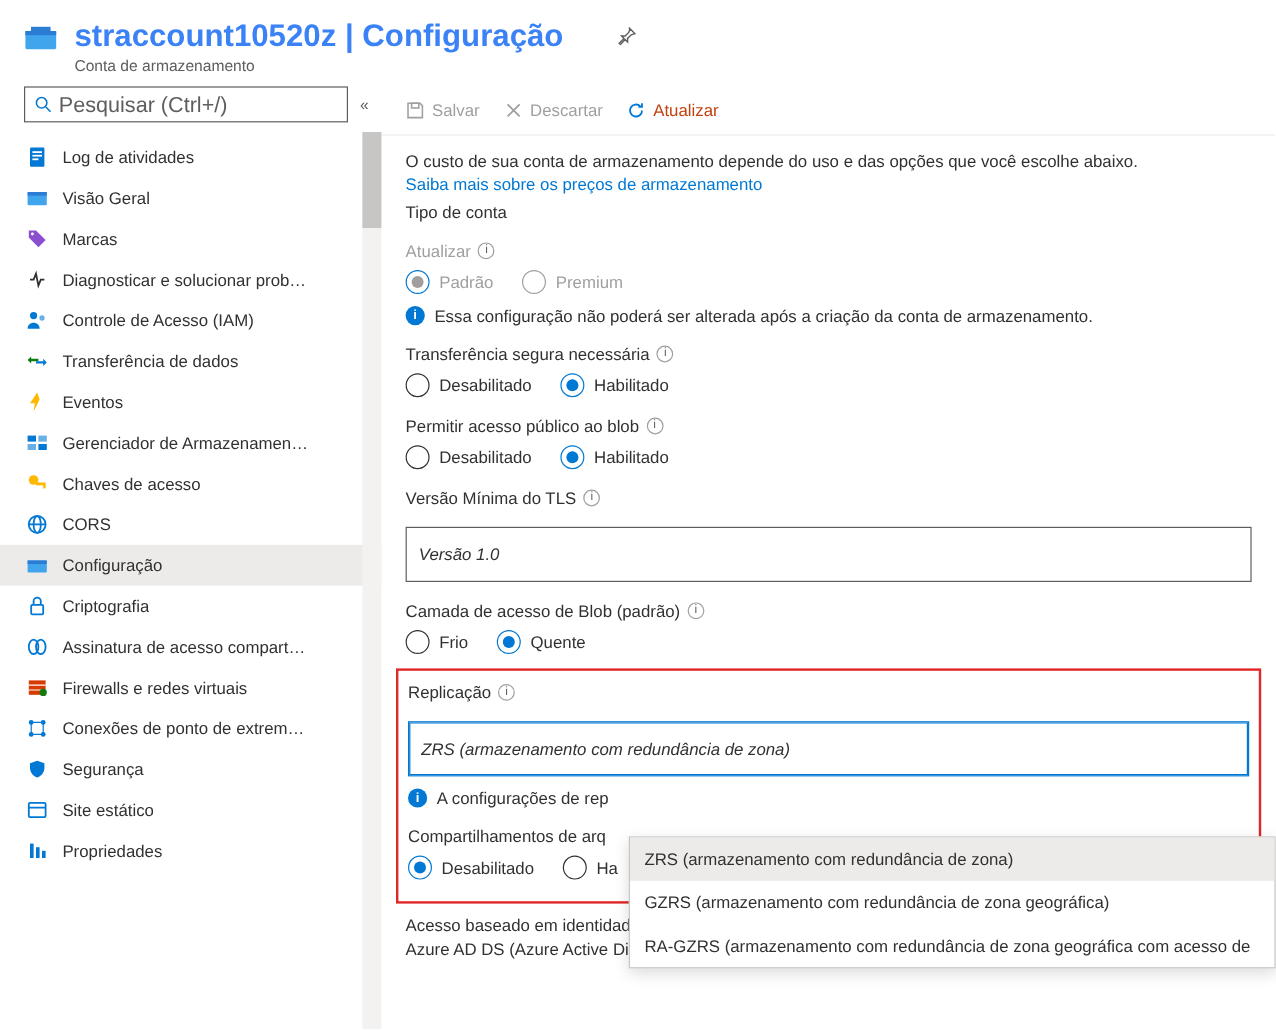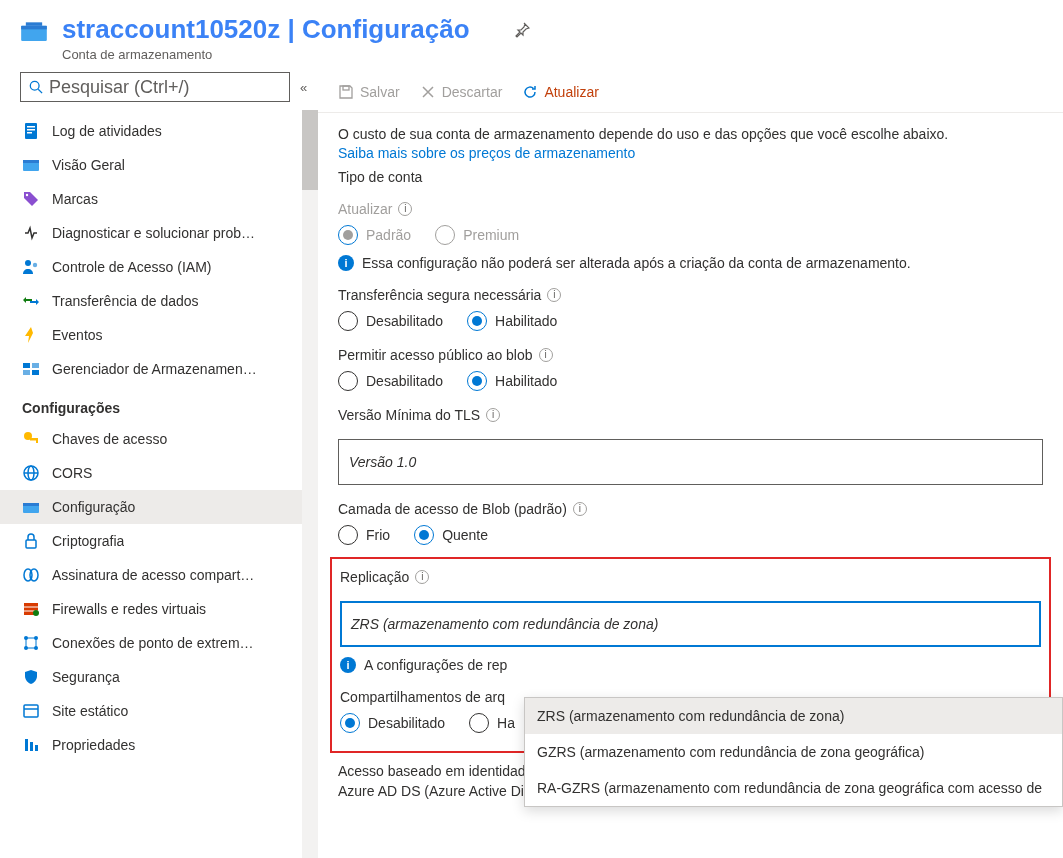--- a/index.html
+++ b/index.html
@@ -170,21 +170,20 @@
             <svg viewBox="0 0 18 18">
               <rect x="1" y="3" width="7" height="5" fill="#0078d4"></rect>
               <rect x="10" y="3" width="7" height="5" fill="#69afe5"></rect>
               <rect x="1" y="10" width="7" height="5" fill="#69afe5"></rect>
               <rect x="10" y="10" width="7" height="5" fill="#0078d4"></rect>
             </svg>
           </span>
           <span class="label">Gerenciador de Armazenamen…</span>
         </div>
 
-      <div class="nav-section">Configurações</div>
 
       <div class="nav-item">
           <span class="nav-icon">
             <svg viewBox="0 0 18 18">
               <circle cx="6" cy="6" r="4" fill="#ffb900"></circle>
               <rect x="8" y="8" width="8" height="2.5" fill="#ffb900"></rect>
               <rect x="14" y="10" width="2" height="3" fill="#ffb900"></rect>
             </svg>
           </span>
           <span class="label">Chaves de acesso</span>

